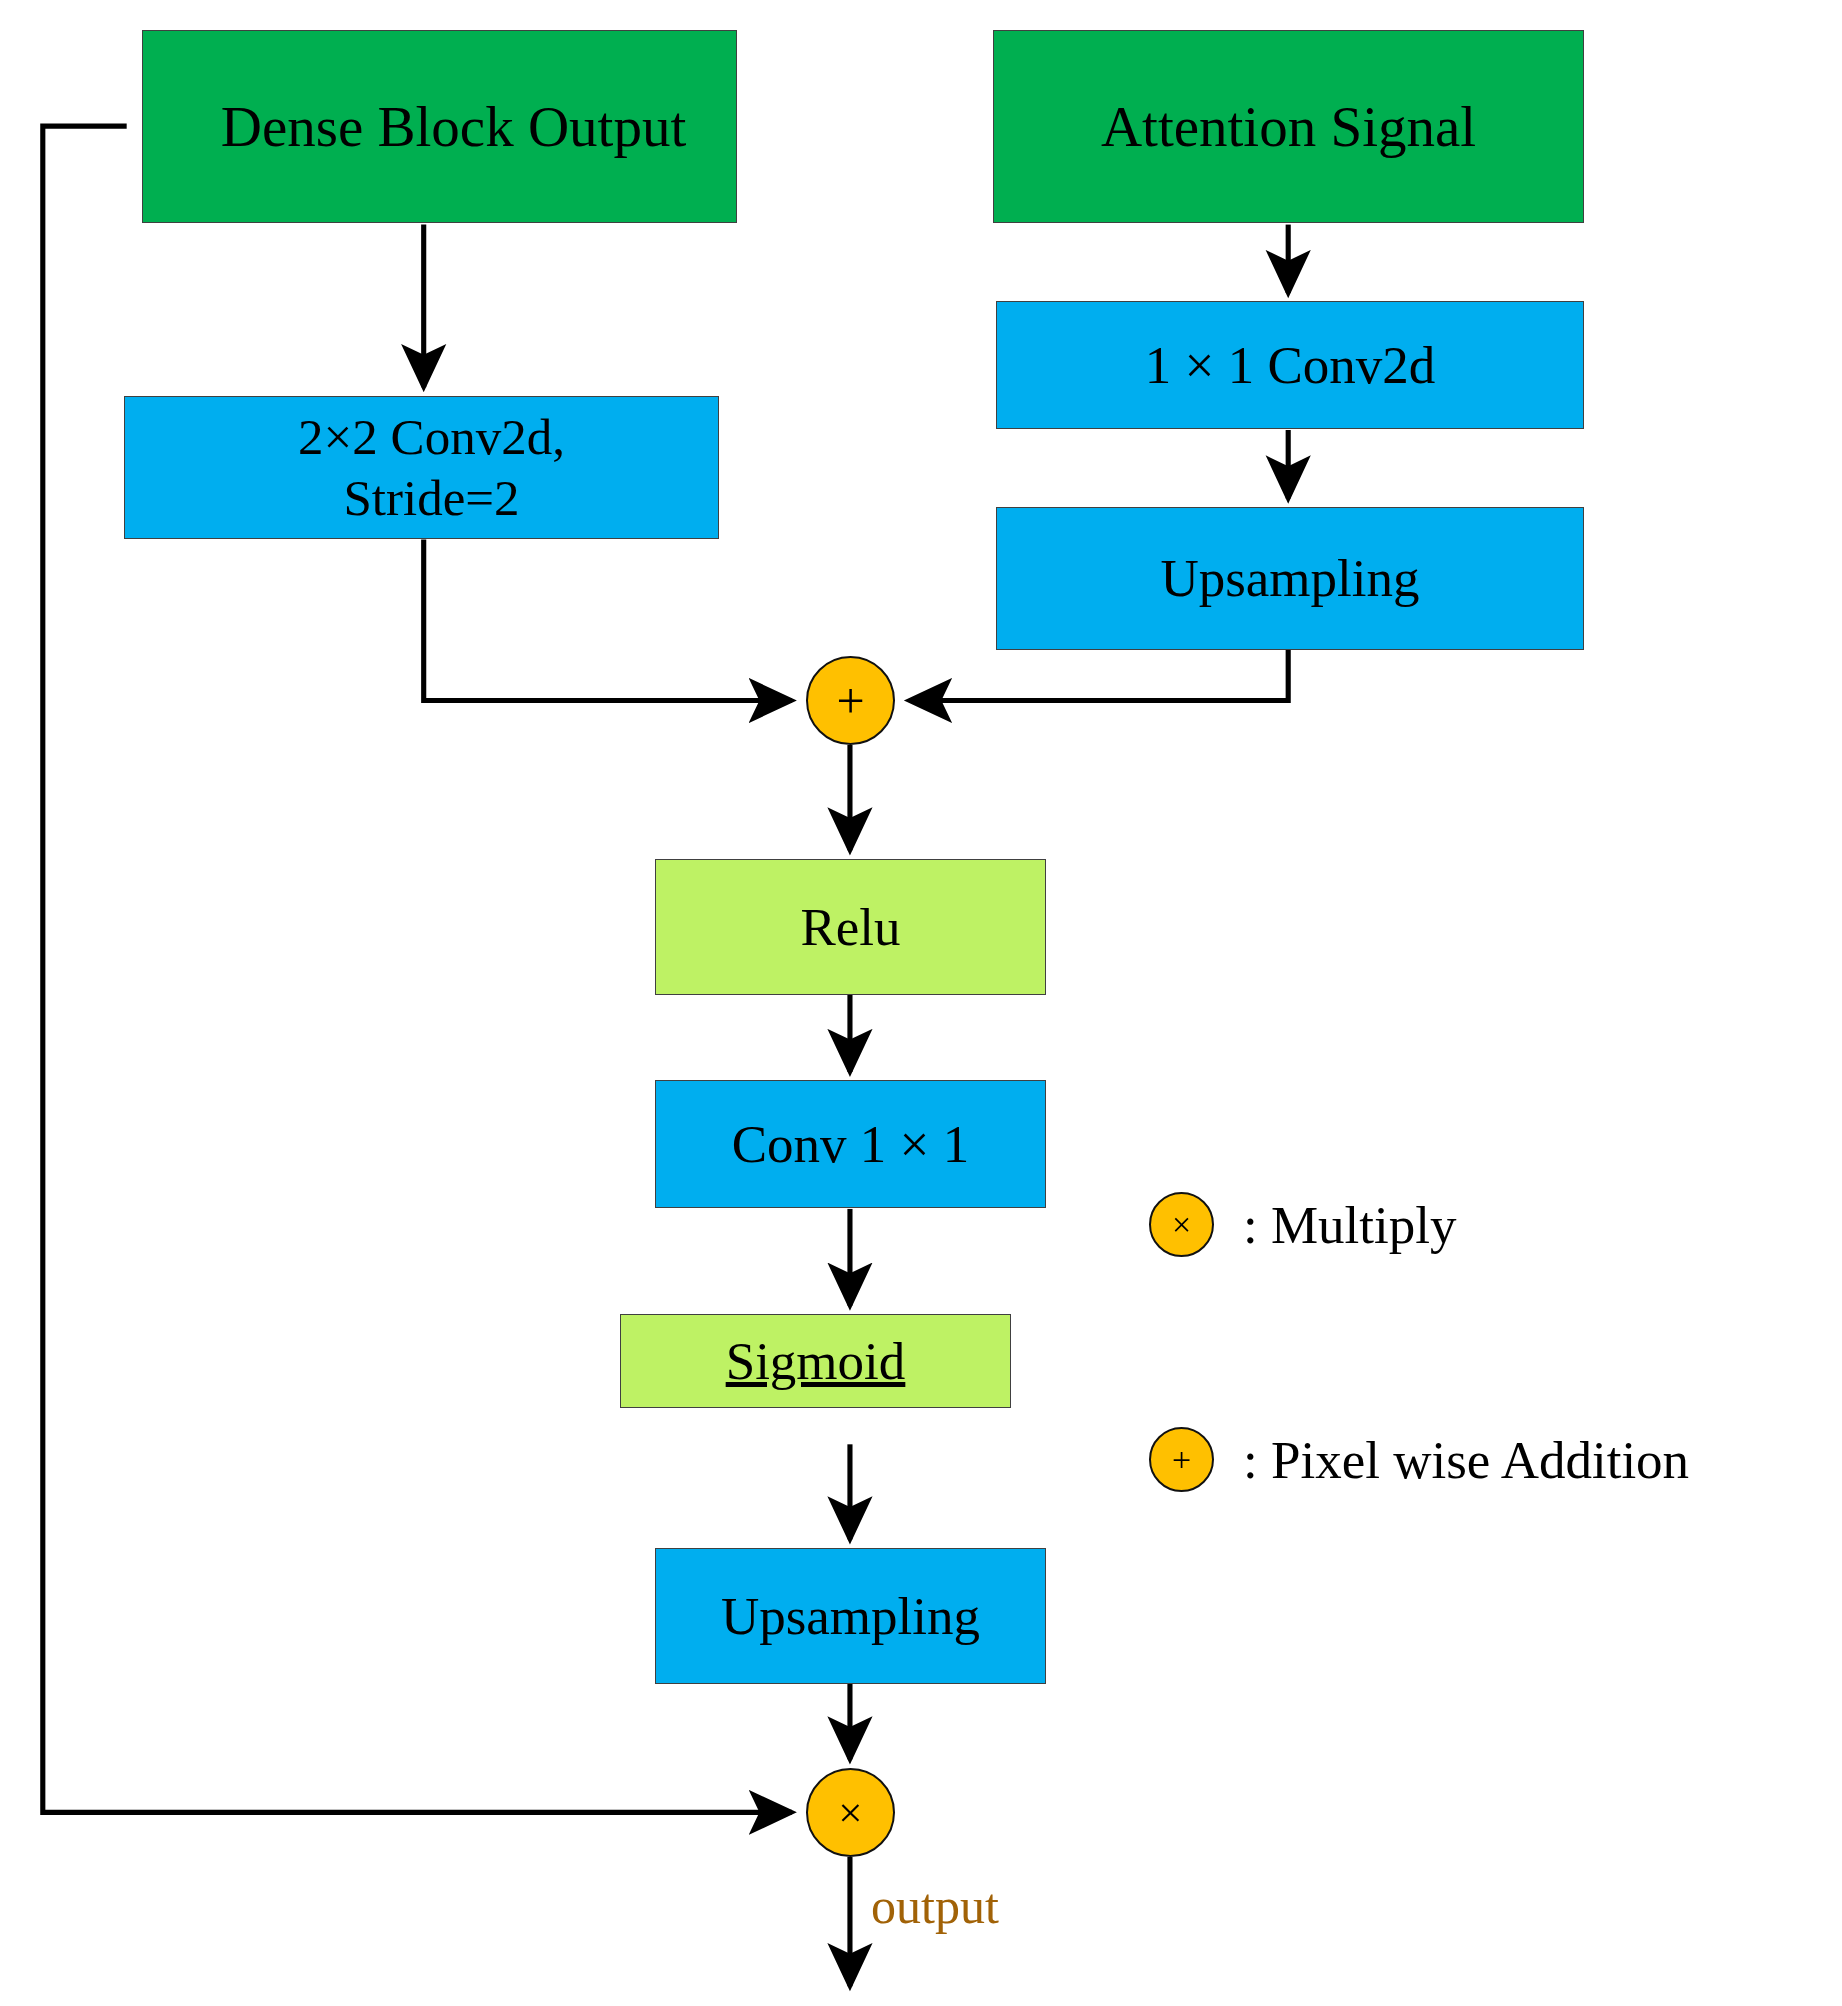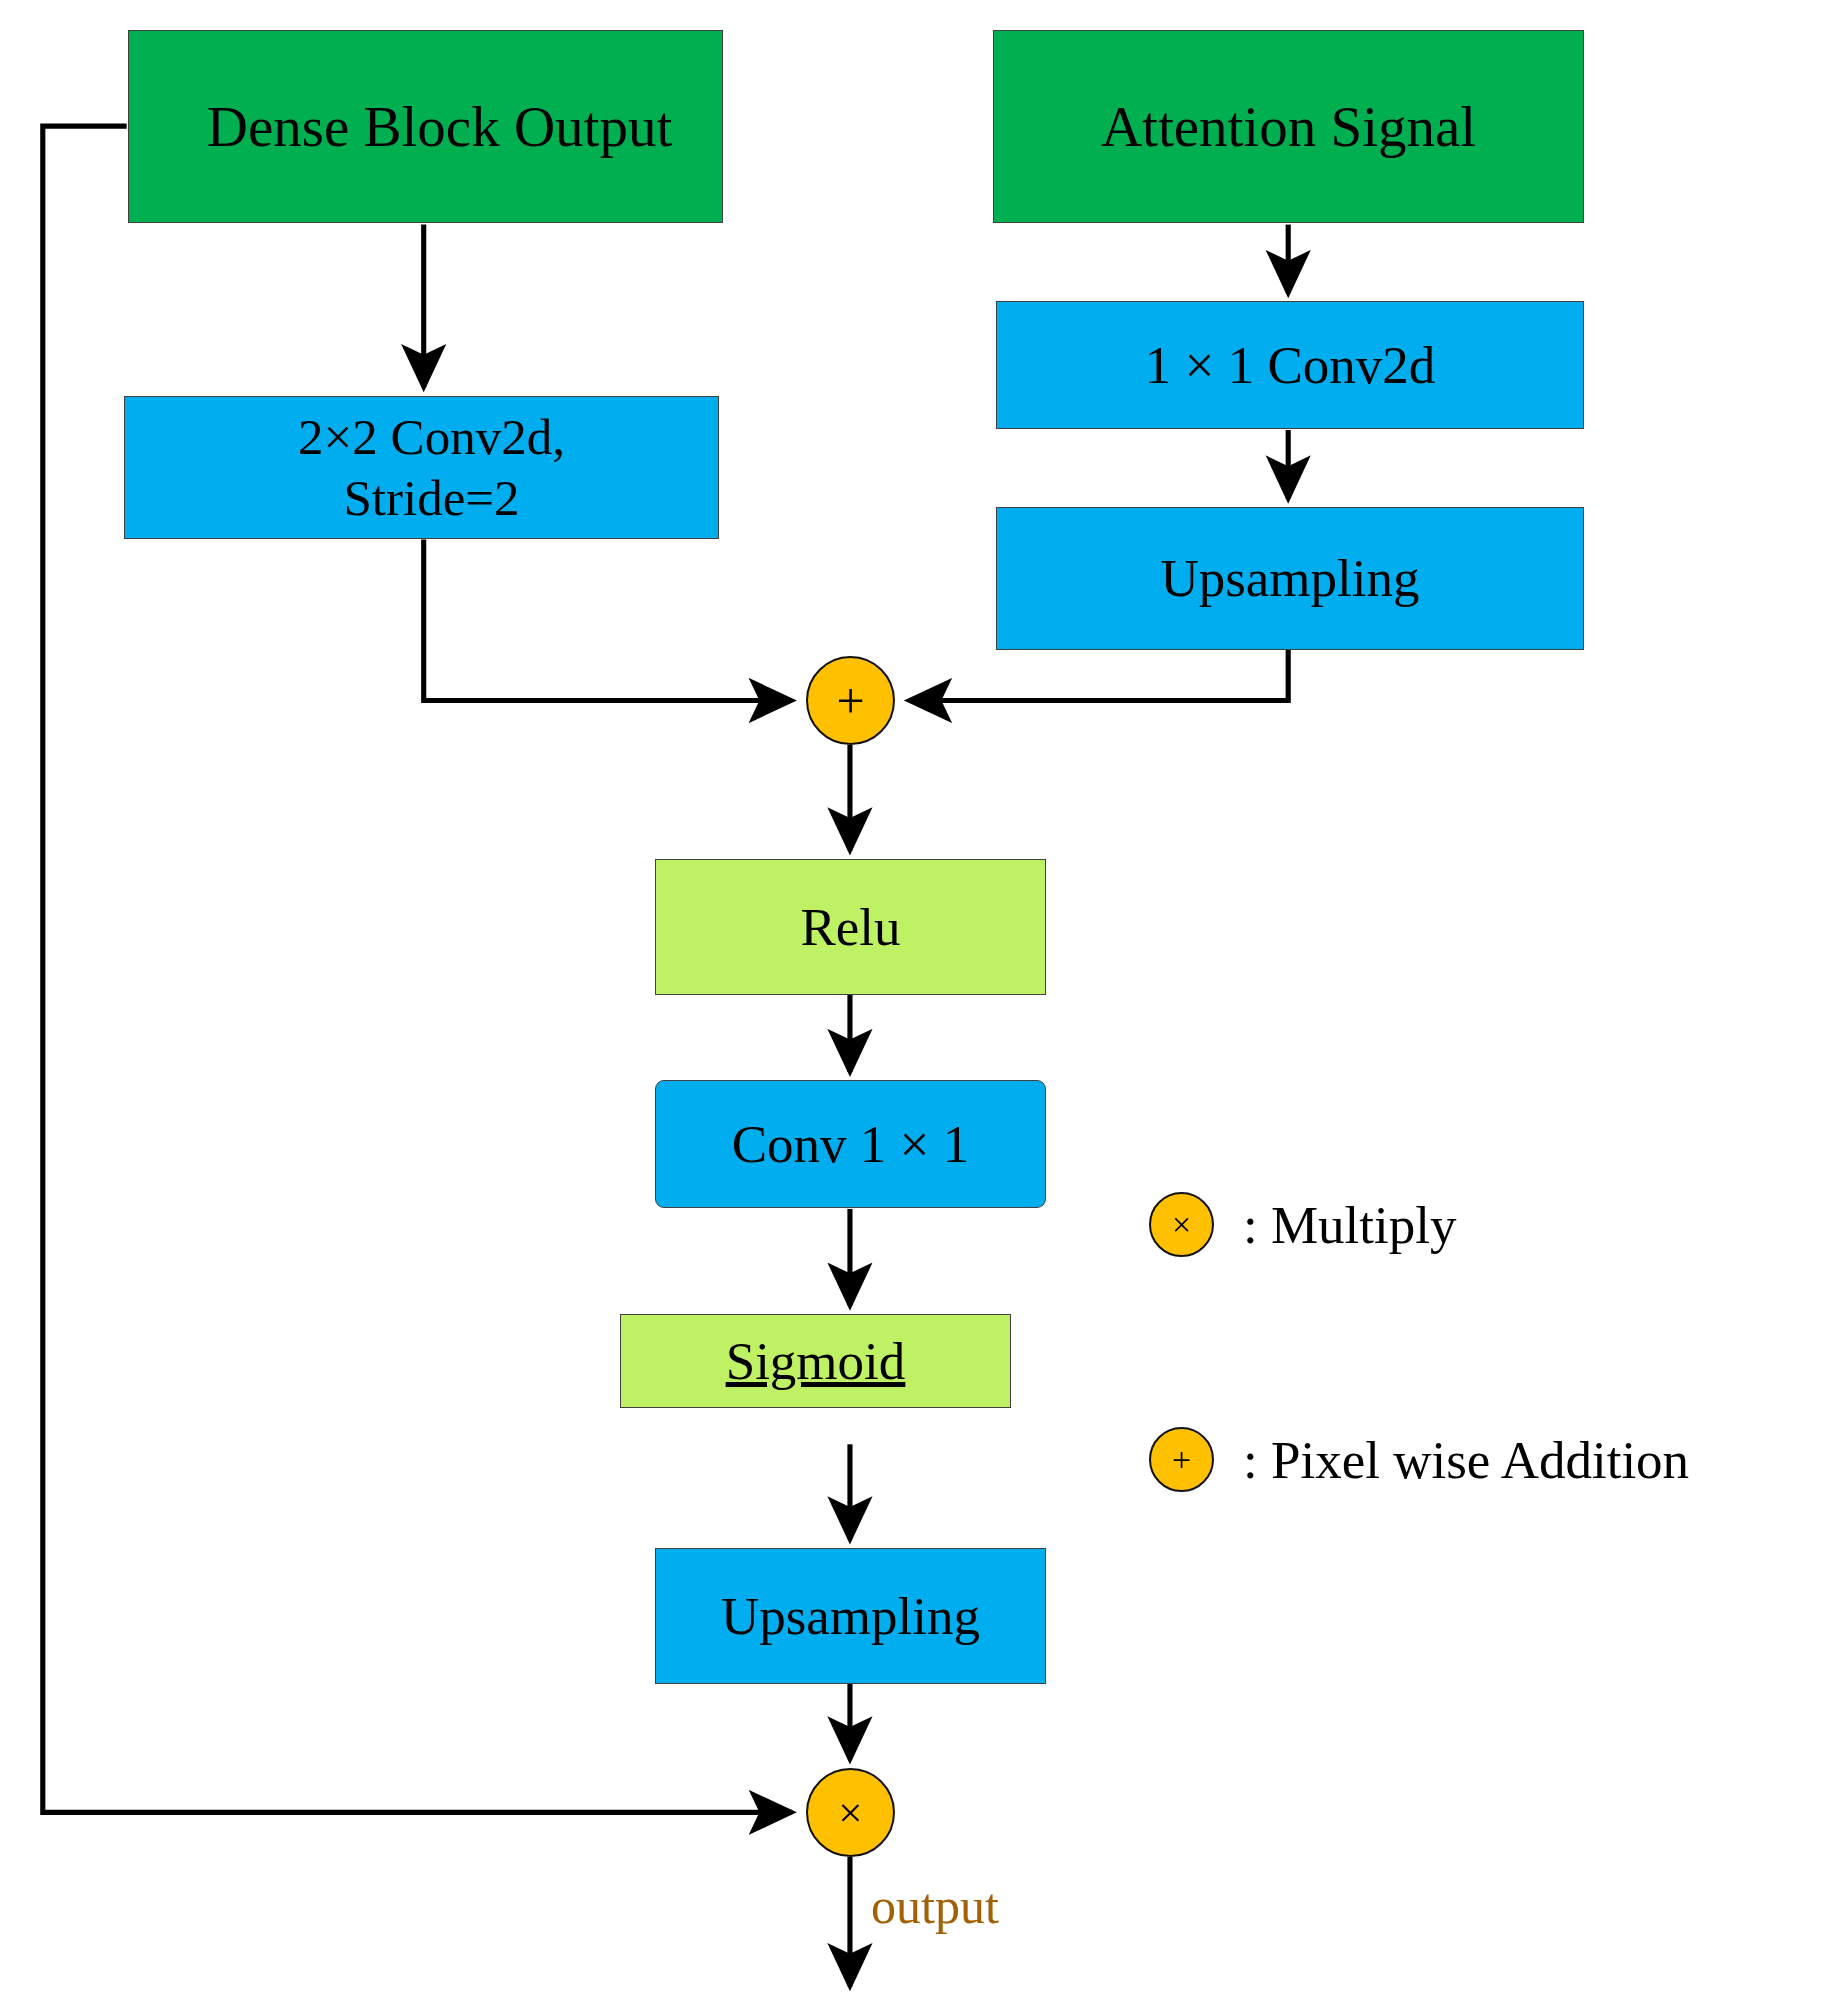--- a/index.html
+++ b/index.html
@@ -118,21 +118,21 @@
 
     <path d="M 993,1687 L 993,1798" stroke="#000000" stroke-width="6" fill="none" marker-end="url(#arrow)"></path>
 
     <path d="M 993,1967 L 993,2055" stroke="#000000" stroke-width="6" fill="none" marker-end="url(#arrow)"></path>
 
     <path d="M 148,147 L 50,147 L 50,2117 L 925,2117" stroke="#000000" stroke-width="6" fill="none" marker-end="url(#arrow)"></path>
 
     <path d="M 993,2169 L 993,2320" stroke="#000000" stroke-width="6" fill="none" marker-end="url(#arrow)"></path>
   </svg>
 
-  <div class="node green" style="left:128px; top:30px; width:595px; height:193px; font-size:57px;padding-left:28px;">
+  <div class="node green" style="left:142px; top:30px; width:595px; height:193px; font-size:57px;padding-left:28px;">
     <span>Dense Block Output</span>
   </div>
 
   <div class="node green" style="left:993px; top:30px; width:591px; height:193px; font-size:57px;">
     <span>Attention Signal</span>
   </div>
 
   <div class="node blue" style="left:124px; top:396px; width:595px; height:143px; font-size:51px; flex-direction:column;padding-left:20px;">
     <span>2×2 Conv2d,</span>
     <span>Stride=2</span>
@@ -143,21 +143,21 @@
   </div>
 
   <div class="node blue" style="left:996px; top:507px; width:588px; height:143px; font-size:53px;">
     <span>Upsampling</span>
   </div>
 
   <div class="node amber" style="left:655px; top:859px; width:391px; height:136px; font-size:53px;">
     <span>Relu</span>
   </div>
 
-  <div class="node blue" style="left:655px; top:1080px; width:391px; height:128px; font-size:53px;border-radius:9px;">
+  <div class="node blue" style="left:655px; top:1080px; width:391px; height:128px; font-size:53px;">
     <span>Conv 1 × 1</span>
   </div>
 
   <div class="node amber" style="left:620px; top:1314px; width:391px; height:94px; font-size:53px;text-decoration:underline;">
     <span>Sigmoid</span>
   </div>
 
   <div class="node blue" style="left:655px; top:1548px; width:391px; height:136px; font-size:53px;">
     <span>Upsampling</span>
   </div>

